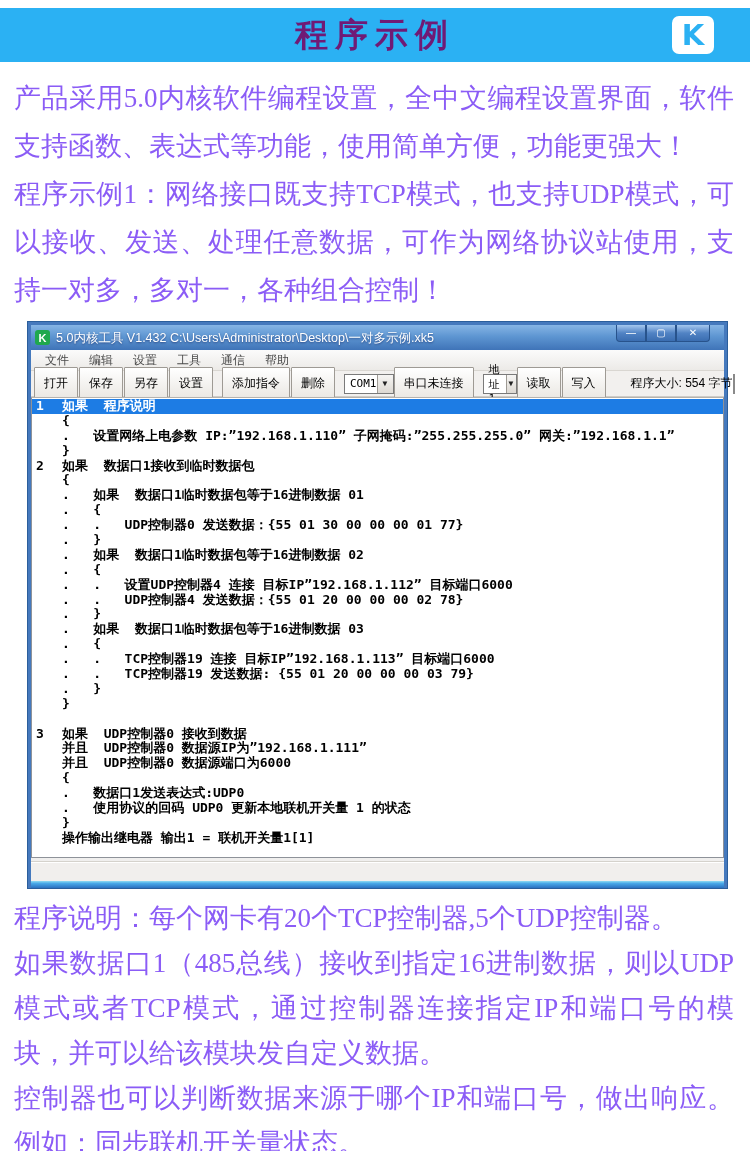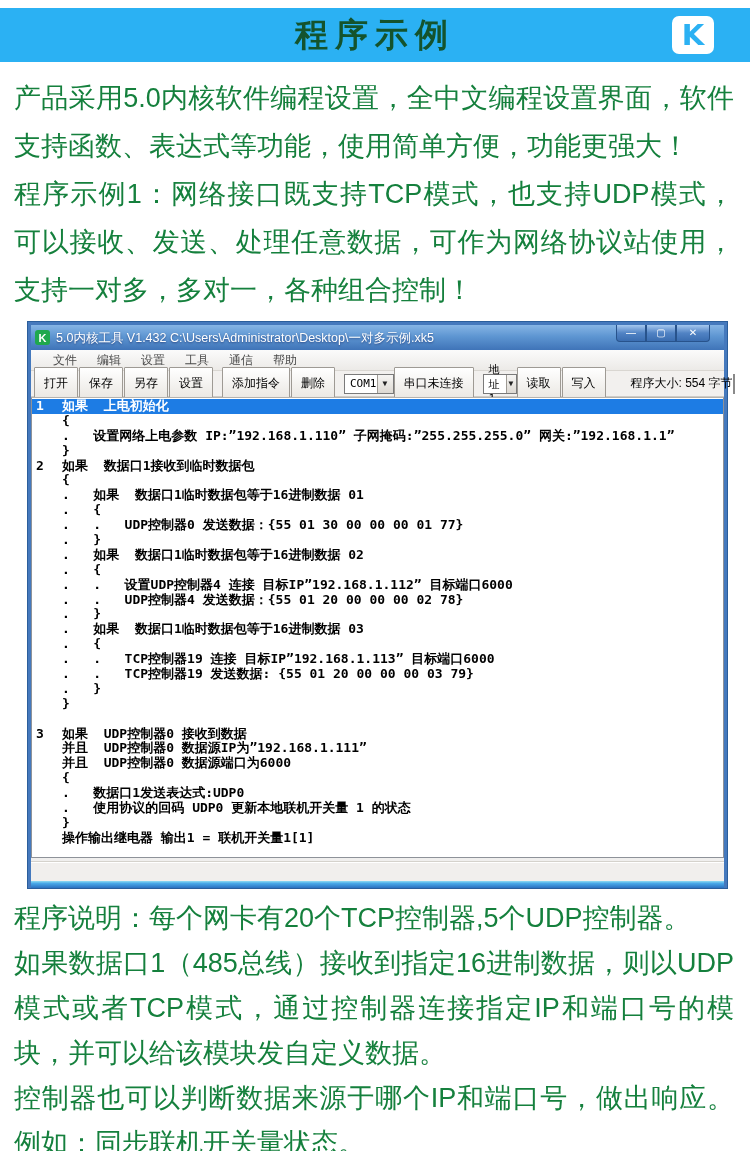--- a/index.html
+++ b/index.html
@@ -12,35 +12,35 @@
   body{
     width:750px;height:1151px;overflow:hidden;background:#fff;
     font-family:"Liberation Sans",sans-serif;color:#000;
   }
   
   .page-header{
     margin-top:8px;height:54px;background:var(--accent,#2BB1F3);
     display:flex;align-items:center;justify-content:center;position:relative;
   }
   .page-title{
-    color:#14532d;font-size:33px;font-weight:bold;letter-spacing:7px;
+    color:#701a75;font-size:33px;font-weight:bold;letter-spacing:7px;
     font-family:"DejaVu Serif",serif;
   }
   .brand-logo{
     position:absolute;right:36px;top:8px;width:42px;height:38px;background:#fff;
     border-radius:7px;display:flex;align-items:center;justify-content:center;
   }
   .brand-logo span{
     color:var(--accent,#2BB1F3);font-weight:900;font-size:29px;line-height:1;
     font-family:"DejaVu Sans",sans-serif;
   }
   
   .para{
     margin:0;padding:0 16px 0 14px;font-size:27px;line-height:48px;
-    text-align:justify;font-family:Liberation Sans, sans-serif;color:#15803d;
+    text-align:justify;font-family:Liberation Serif, serif;color:#8b5cf6;
   }
   .intro-block{margin-top:12px;}
   .outro-block .para{line-height:45px;}
   
   .app-window{
     margin:8px 23px 8px 28px;width:699px;height:566px;
     border:3px solid #4579BD;border-bottom:none;box-shadow:0 0 0 1px #2B5E9B;
     display:flex;flex-direction:column;background:#F0EFEE;
   }
   .title-bar{
@@ -62,21 +62,21 @@
     background:linear-gradient(#A5C8EF,#5183C4 50%,#3A6DB0);
     color:#fff;display:flex;align-items:center;justify-content:center;
     font-size:10px;line-height:1;cursor:default;
   }
   .win-btn:first-child{border-bottom-left-radius:4px;}
   .win-btn:last-child{border-bottom-right-radius:4px;width:34px;}
   
   .menu-bar{
     height:21px;background:linear-gradient(#FBFBFB,#ECEAE7);
     border-bottom:1px solid #D9D6D1;display:flex;align-items:center;
-    padding-left:12px;flex:0 0 auto;
+    padding-left:4px;flex:0 0 auto;
   }
   .menu-item{font-size:12px;color:#4A4A4A;padding:0 10px;}
   
   .toolbar{
     height:26px;background:#F2F0EE;display:flex;align-items:center;
     padding:2px 3px;flex:0 0 auto;font-size:12px;border-bottom:1px solid #CFCCC7;
   }
   .tb-btn{
     height:34px;padding:0 9px;margin-right:1px;
     background:linear-gradient(#FFFFFF,#E9E6E1);
@@ -191,21 +191,21 @@
     <span class="tb-btn">读取</span>
     <span class="tb-btn">写入</span>
     <span class="program-size">程序大小: 554 字节</span>
     <span class="tb-box"></span>
   </div>
 
   <div class="code-area">
 
   <div class="code-line selected">
       <span class="code-num">1</span>
-      <span class="code-body">如果  上电初始化</span>
+      <span class="code-body">如果  程序说明</span>
     </div>
       <div class="code-line">
       <span class="code-num"></span>
       <span class="code-body">{</span>
     </div>
       <div class="code-line">
       <span class="code-num"></span>
       <span class="code-body">.   设置网络上电参数 IP:”192.168.1.110” 子网掩码:”255.255.255.0” 网关:”192.168.1.1”</span>
     </div>
       <div class="code-line">

